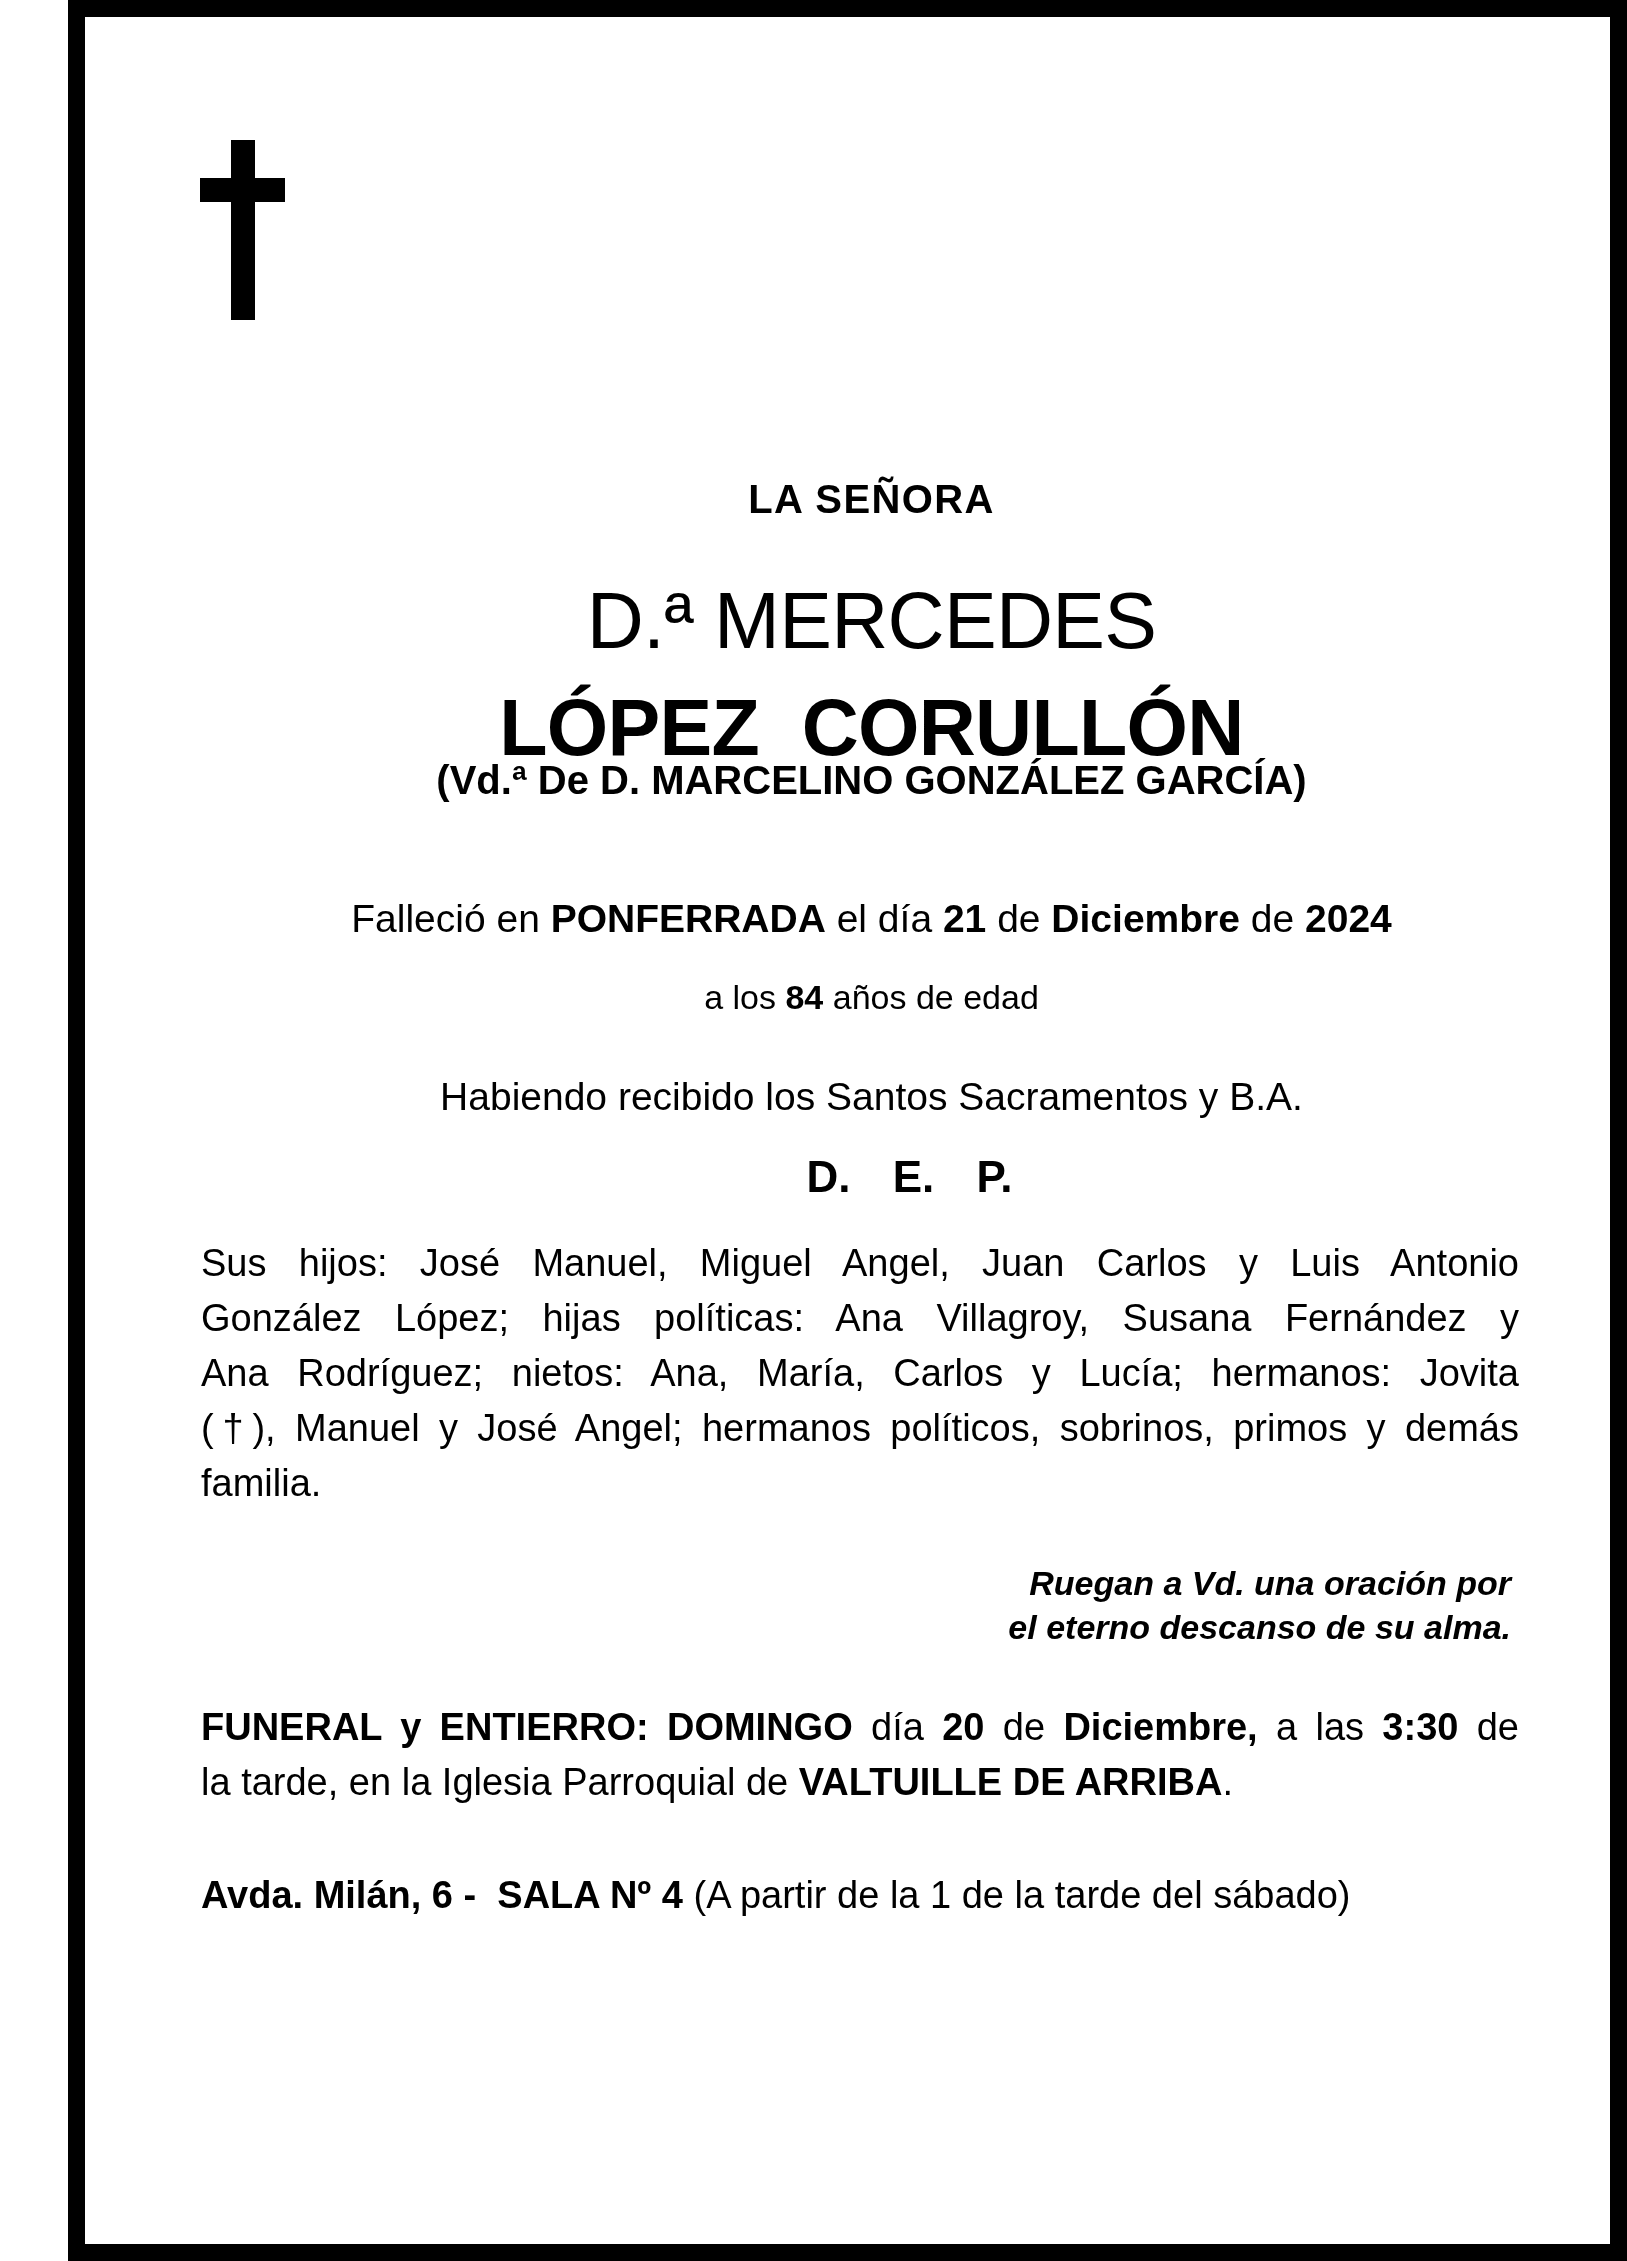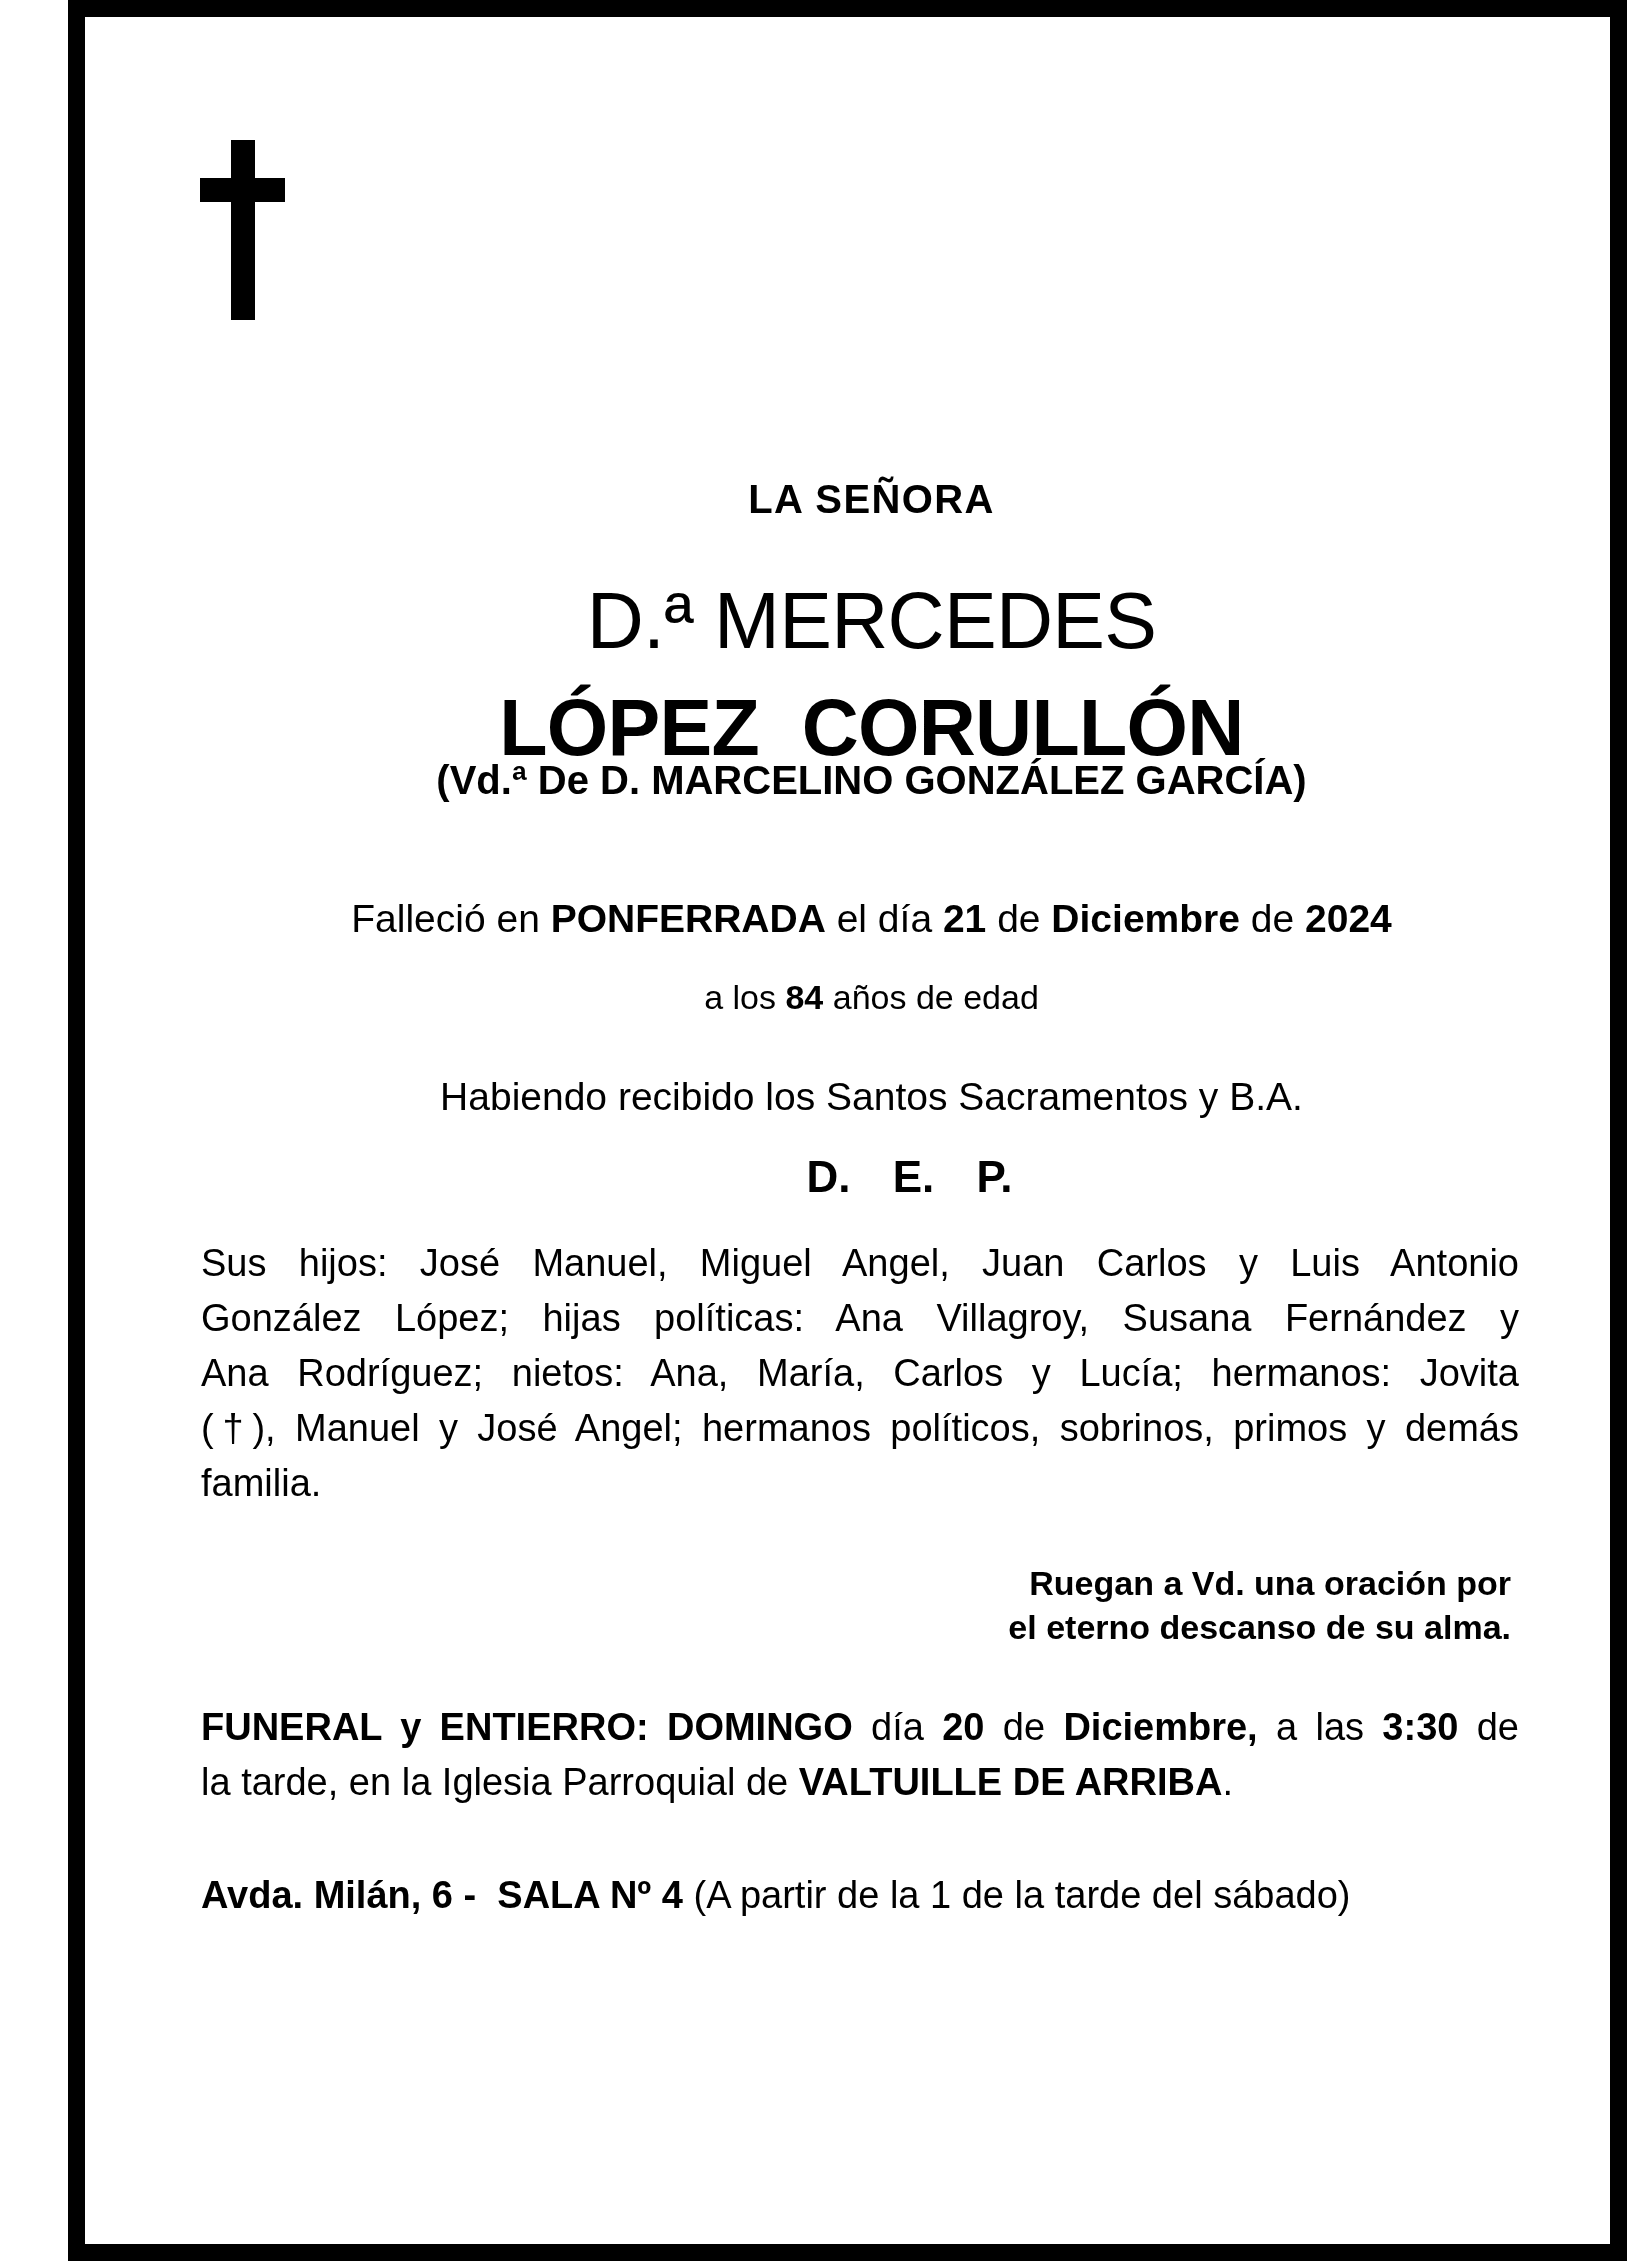--- a/index.html
+++ b/index.html
@@ -116,20 +116,21 @@
     text-align-last: justify;
   }
   .prayer {
     position: absolute;
     left: 201px;
     width: 1310px;
     top: 1561px;
     font-size: 34px;
     line-height: 44px;
     font-weight: 700;
+    font-style: italic;
     text-align: right;
   }
   .b { font-weight: 700; }
 </style>
 </head>
 <body>
 
 <div class="sheet">
 
   <div class="frame"></div>

